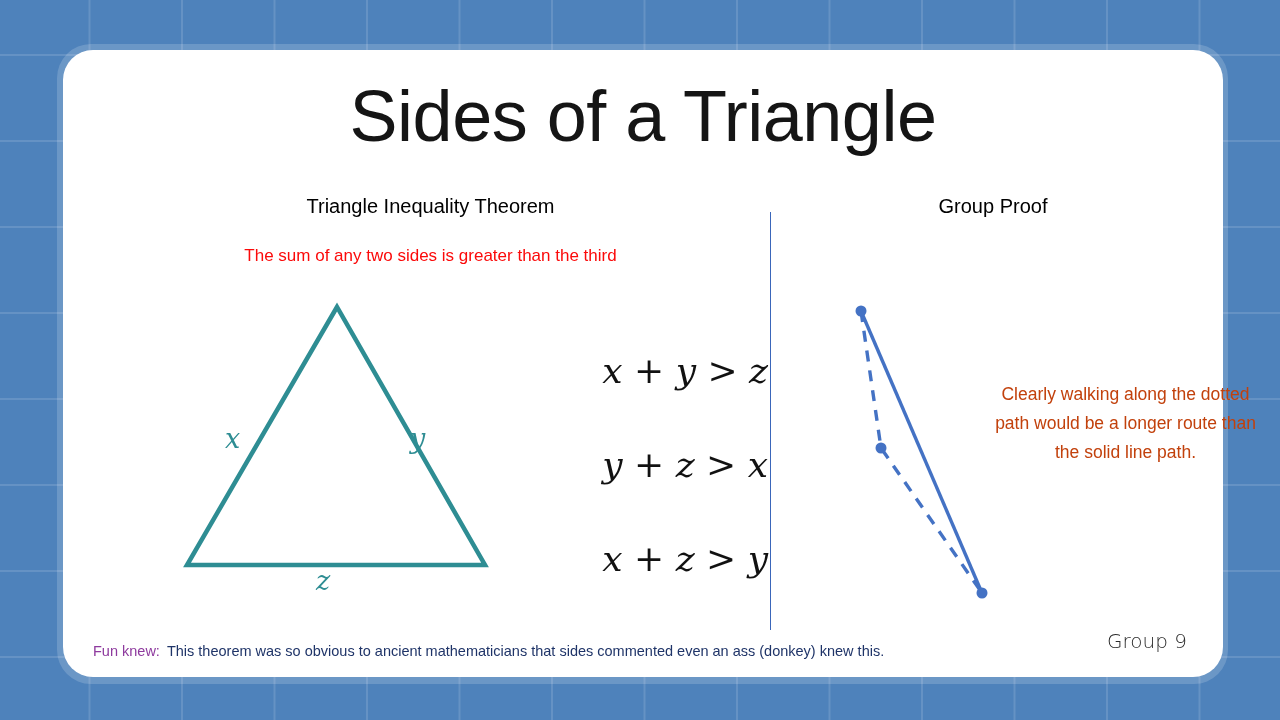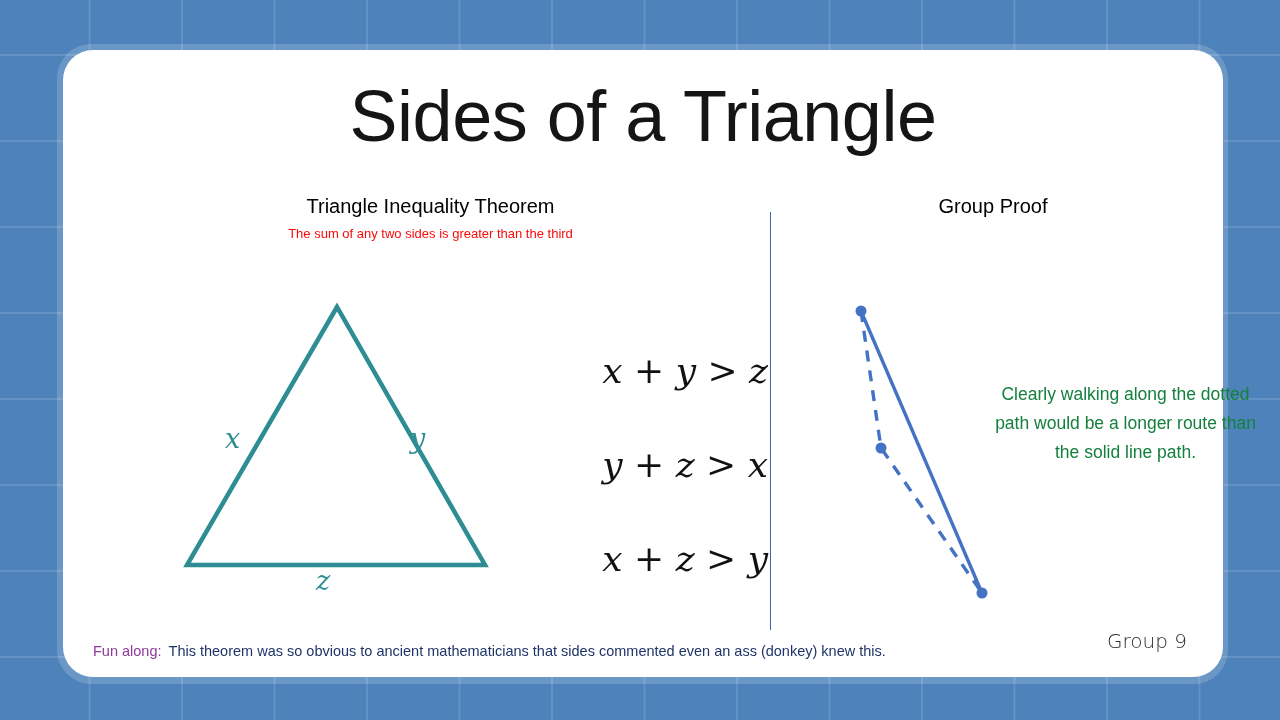--- a/index.html
+++ b/index.html
@@ -84,23 +84,23 @@
   .col-heading {
     text-align: center;
     font-size: 20px;
     color: #000000;
     font-weight: 400;
     font-family: "Liberation Sans", sans-serif;
   }
 
   #left-subtitle {
     text-align: center;
-    font-size: 13px;
+    font-size: 17px;
     color: #fb0a0a;
-    margin-top: 8px;
+    margin-top: 28px;
     font-family: "Liberation Sans", sans-serif;
   }
 
   
   #divider {
     position: absolute;
     left: 707px;
     top: 162px;
     width: 1px;
     height: 418px;
@@ -157,21 +157,21 @@
   #proof-figure svg { display: block; }
 
   #proof-caption {
     position: absolute;
     left: 210px;
     top: 185px;
     width: 265px;
     text-align: center;
     font-size: 17.5px;
     line-height: 1.65;
-    color: #15803d;
+    color: #c2410c;
     font-family: "Liberation Sans", sans-serif;
   }
 
   
   #footer-note {
     position: absolute;
     left: 30px;
     bottom: 18px;
     font-size: 14.5px;
     color: #1f3468;
@@ -241,18 +241,18 @@
         <circle cx="58" cy="158" r="5.5" fill="#4472c4"></circle>
         <circle cx="159" cy="303" r="5.5" fill="#4472c4"></circle>
       </svg>
     </div>
 
     <div id="proof-caption">Clearly walking along the dotted path would be a longer route than the solid line path.</div>
 
   </div>
 
   <div id="footer-note">
-    <span id="footer-note-label">Fun along:</span><span>This theorem was so obvious to ancient mathematicians that sides commented even an ass (donkey) knew this.</span>
+    <span id="footer-note-label">Fun knew:</span><span>This theorem was so obvious to ancient mathematicians that sides commented even an ass (donkey) knew this.</span>
   </div>
 
   <div id="group-label">Group 9</div>
 
 </div>
 
 </body></html>

